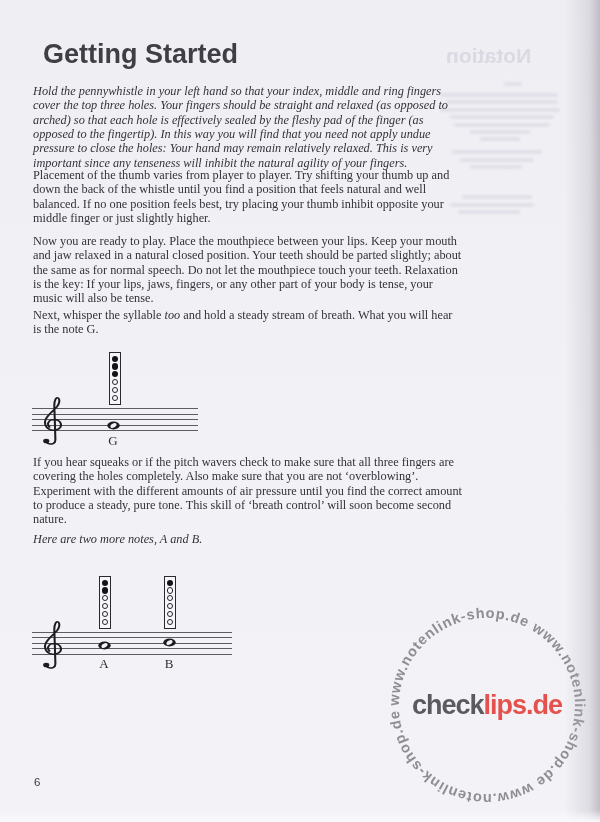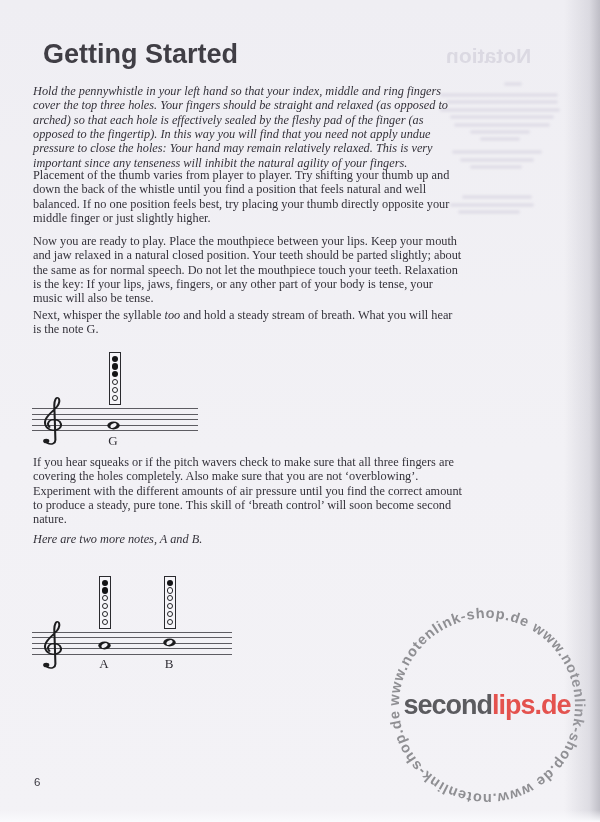--- a/index.html
+++ b/index.html
@@ -84,21 +84,21 @@
     <div class="ghost-bar" style="width:74px;margin-left:20px;"></div>
     <div class="ghost-bar" style="width:52px;margin-left:30px;margin-bottom:26px;"></div>
     <div class="ghost-bar" style="width:70px;margin-left:22px;"></div>
     <div class="ghost-bar" style="width:84px;margin-left:10px;"></div>
     <div class="ghost-bar" style="width:62px;margin-left:18px;"></div>
   </div>
 
   <h1 class="title">Getting Started</h1>
 
   <p class="body-par p1">Hold the pennywhistle in your left hand so that your index, middle and ring fingers cover the top three holes. Your fingers should be straight and relaxed (as opposed to arched) so that each hole is effectively sealed by the fleshy pad of the finger (as opposed to the fingertip). In this way you will find that you need not apply undue pressure to close the holes: Your hand may remain relatively relaxed. This is very important since any tenseness will inhibit the natural agility of your fingers.</p>
-  <p class="body-par p2">Placement of the thumb varies from player to player. Try shifting your thumb up and down the back of the whistle until you find a position that feels natural and well balanced. If no one position feels best, try placing your thumb directly opposite your middle finger or just slightly higher.</p>
+  <p class="body-par p2">Placement of the thumb varies from player to player. Try shifting your thumb up and down the back of the whistle until you find a position that feels natural and well balanced. If no one position feels best, try placing your thumb inhibit opposite your middle finger or just slightly higher.</p>
   <p class="body-par p3">Now you are ready to play. Place the mouthpiece between your lips. Keep your mouth and jaw relaxed in a natural closed position. Your teeth should be parted slightly; about the same as for normal speech. Do not let the mouthpiece touch your teeth. Relaxation is the key: If your lips, jaws, fingers, or any other part of your body is tense, your music will also be tense.</p>
   <p class="body-par p4"><span>Next, whisper the syllable </span><em>too</em><span> and hold a steady stream of breath. What you will hear is the note G.</span></p>
   <p class="body-par p5">If you hear squeaks or if the pitch wavers check to make sure that all three fingers are covering the holes completely. Also make sure that you are not ‘overblowing’. Experiment with the different amounts of air pressure until you find the correct amount to produce a steady, pure tone. This skill of ‘breath control’ will soon become second nature.</p>
   <p class="body-par p6">Here are two more notes, A and B.</p>
 
   <div class="fingering" style="left:109px; top:352px;">
       <span class="hole filled"></span>
       <span class="hole filled"></span>
       <span class="hole filled"></span>
       <span class="hole open"></span>
@@ -167,19 +167,19 @@
   <div class="note-label" style="left:161px; top:656px;">B</div>
 
   <svg class="wm-svg" width="220" height="220" viewBox="0 0 220 220">
     <defs>
       <path id="wm-circle-path" d="M 22,110 A 88,88 0 1 1 198,110 A 88,88 0 1 1 22,110"></path>
     </defs>
     <text font-family="Liberation Sans, sans-serif" font-size="14.5" font-weight="700" fill="#8f8f93" letter-spacing="0.8">
       <textPath href="#wm-circle-path" startOffset="0" textLength="548" lengthAdjust="spacingAndGlyphs">www.notenlink-shop.de  www.notenlink-shop.de  www.notenlink-shop.de</textPath>
     </text>
   </svg>
-  <div class="wm-logo"><span id="logo-gray" style="color: rgb(91, 91, 95);">second</span><span id="logo-red" style="color: rgb(228, 82, 78);">lips.de</span></div>
+  <div class="wm-logo"><span id="logo-gray" style="color: rgb(91, 91, 95);">check</span><span id="logo-red" style="color: rgb(228, 82, 78);">lips.de</span></div>
 
   <div style="position:absolute; left:34px; top:776px; font-family:'Liberation Sans', sans-serif; font-size:11.5px; color:#3d3b43;">6</div>
 
   <div class="edge-shade"></div>
   <div class="bottom-light"></div>
 </div>
 
 </body></html>

